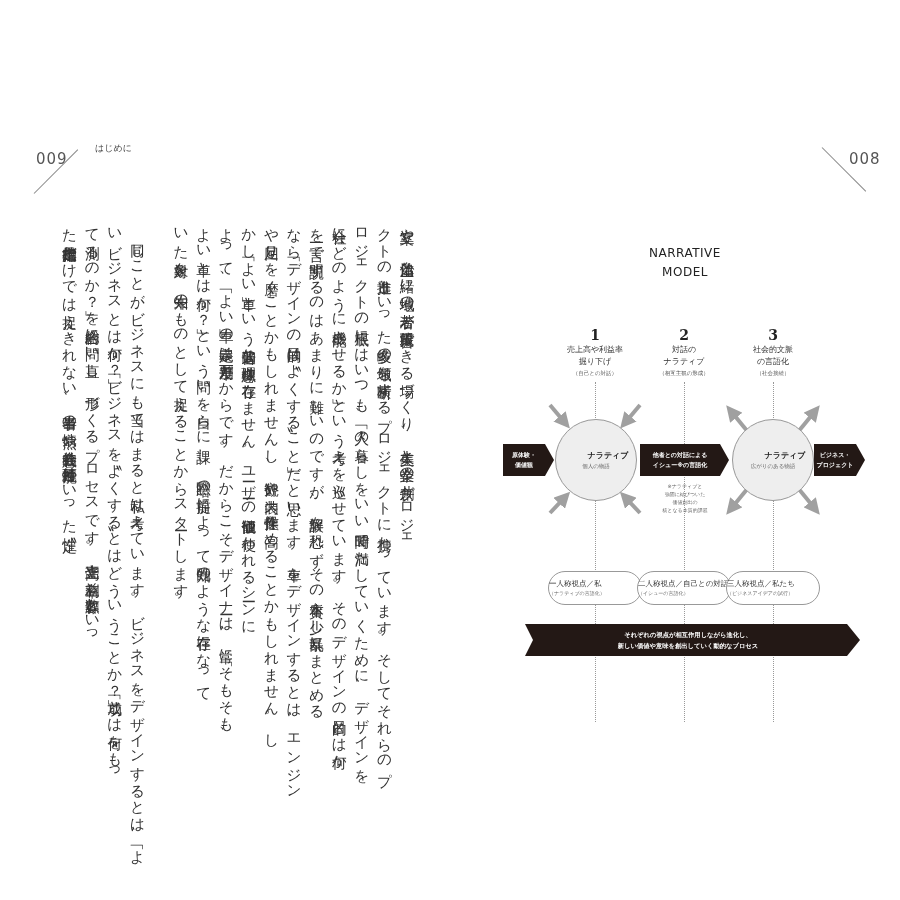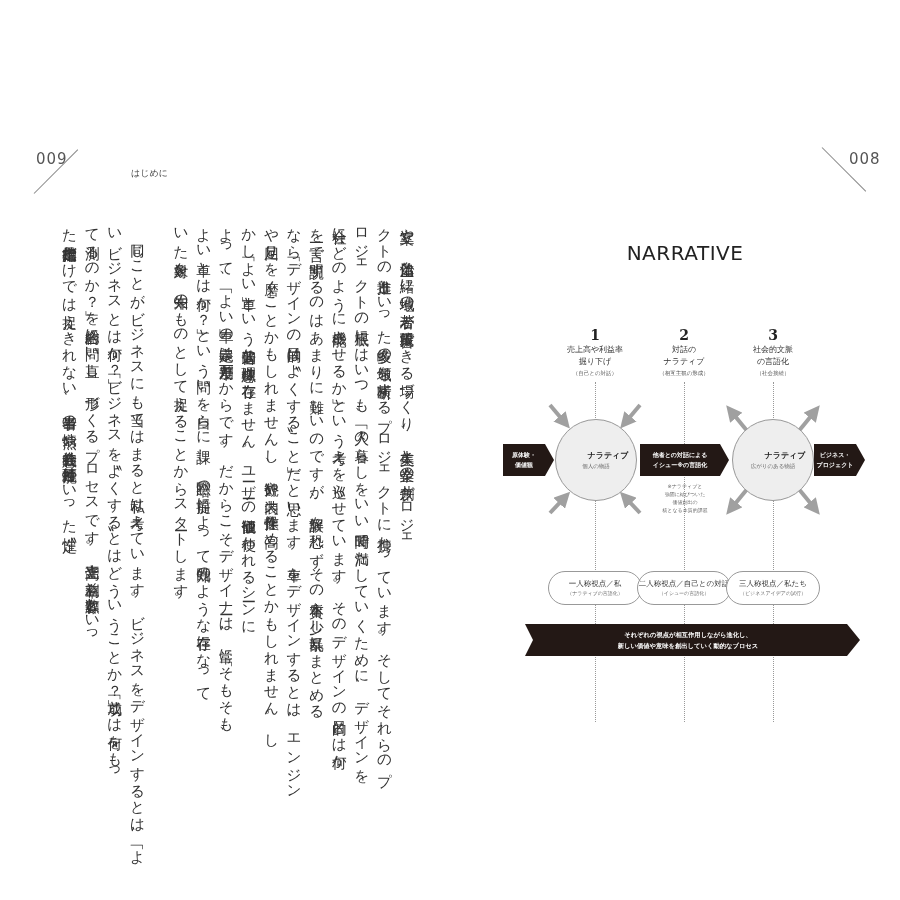--- a/index.html
+++ b/index.html
@@ -15,51 +15,51 @@
     position: absolute; left: 58px; top: 218px; width: 360px; height: 370px;
     display: flex; flex-direction: row-reverse; justify-content: flex-start;
   }
   .vcol {
     writing-mode: vertical-rl; -webkit-writing-mode: vertical-rl;
     font-size: 14.6px; line-height: 22.6px; width: 22.6px; height: 370px;
     color: #333; white-space: nowrap; letter-spacing: 0.3px;
   }
 
   .diagram { position: absolute; left: 500px; top: 230px; width: 370px; height: 430px; }
-  .title-en { position: absolute; left: 0; width: 370px; text-align: center; font-family: "DejaVu Sans", sans-serif; font-size: 20px; letter-spacing: 0.5px; color: #222; line-height: 19px; }
+  .title-en { position: absolute; left: 0; width: 370px; text-align: center; font-family: "DejaVu Sans", sans-serif; font-size: 12px; letter-spacing: 0.5px; color: #222; line-height: 19px; }
   .title-jp { position: absolute; left: 0; width: 370px; text-align: center; font-family: "DejaVu Sans", sans-serif; font-size: 8px; color: #333; }
 
   .step { position: absolute; width: 110px; text-align: center; }
   .step-num { font-family: "DejaVu Serif", serif; font-weight: bold; font-size: 14px; color: #222; line-height: 18px; }
   .step-label { font-family: "DejaVu Sans", sans-serif; font-size: 8px; color: #333; line-height: 12px; }
   .step-sub { font-family: "DejaVu Sans", sans-serif; font-size: 5.5px; color: #555; line-height: 10px; }
 
   .vdot { position: absolute; width: 0; border-left: 1px dotted #999; }
 
   .circle { position: absolute; width: 82px; height: 82px; border-radius: 50%; background: #eeeeee; border: 1px solid #999; box-sizing: border-box; text-align: center; }
   .circle-title { font-family: "DejaVu Sans", sans-serif; font-weight: bold; font-size: 8px; color: #222; margin-top: 30px; margin-left: 24px; }
   .circle-sub { font-family: "DejaVu Sans", sans-serif; font-size: 5.5px; color: #666; margin-top: 2px; }
 
   .tag { position: absolute; background: #231815; color: #fff; font-family: "DejaVu Sans", sans-serif; font-weight: bold; font-size: 6px; line-height: 10px; display: flex; align-items: center; justify-content: center; text-align: center; }
   .tag-arrow { position: absolute; width: 0; height: 0; border-top-style: solid; border-bottom-style: solid; border-left-style: solid; border-top-color: transparent; border-bottom-color: transparent; border-left-color: #231815; }
 
   .note { position: absolute; font-family: "DejaVu Sans", sans-serif; font-size: 5px; color: #666; text-align: center; line-height: 8px; }
 
-  .pill { position: absolute; width: 94px; height: 34px; border: 1px solid #999; border-radius: 17px; box-sizing: border-box; text-align: center; background: #fff; }
+  .pill { position: absolute; width: 94px; height: 34px; border: 1px solid #999; border-radius: 17px; box-sizing: border-box; text-align: left; background: #fff; }
   .pill-main { font-family: "DejaVu Serif", serif; font-size: 7.5px; color: #333; margin-top: 7px; line-height: 10px; }
   .pill-sub { font-family: "DejaVu Sans", sans-serif; font-size: 5px; color: #666; line-height: 9px; }
 
   .banner { position: absolute; background: #231815; color: #fff; font-family: "DejaVu Sans", sans-serif; font-weight: bold; font-size: 6.3px; line-height: 11px; text-align: center; }
 </style>
 </head>
 <body>
 
 <div class="page-num" style="left:36px; top:150px;">009</div>
 <div class="slash" style="left:34px; top:193px; width:62px; transform: rotate(-45deg);"></div>
-<div class="running-head" style="left:95px; top:167px;margin-left:36px;">はじめに</div>
+<div class="running-head" style="left:95px; top:142px;">はじめに</div>
 
 <div class="slash" style="left:822px; top:147px; width:62px; transform: rotate(45deg);"></div>
 <div class="page-num" style="left:849px; top:150px;">008</div>
 
 <div class="vtext">
   <div class="vcol">立案や、自治体と一緒に地域の若者が政策提言できる場づくり、美大生と企業の共創プロジェ</div>
   <div class="vcol">クトの推進といった多岐の領域を横断するプロジェクトに携わっています。そしてそれらのプ</div>
   <div class="vcol">ロジェクトの根底にはいつも、「人々の暮らしをいい時間で満たしていくために、デザインを</div>
   <div class="vcol">社会にどのように機能させるか」という考えを巡らせています。そのデザインの目的とは何か</div>
   <div class="vcol">を一言で説明するのはあまりに難しいのですが、誤解を恐れずその本質を少し乱暴にまとめる</div>
@@ -71,20 +71,21 @@
   <div class="vcol">いた対象を、未知のものとして捉えることからスタートします。</div>
   <div class="vcol"></div>
   <div class="vcol">　同じことがビジネスにも当てはまると私は考えています。ビジネスをデザインするとは、「よ</div>
   <div class="vcol">いビジネスとは何か？」「ビジネスを〝よくする〟とはどういうことか？」「成功とは何をもっ</div>
   <div class="vcol">て測るのか？」を総合的に問い直し、形づくるプロセスです。売上高や利益率、顧客数といっ</div>
   <div class="vcol">た定量的指標だけでは捉えきれない、当事者の情熱や社会的意義、持続可能性といった〝定性</div>
 </div>
 
 <div class="diagram">
   <div class="title-en" style="top:14px;">NARRATIVE</div>
+  <div class="title-en" style="top:33px;">MODEL</div>
 
   <div class="step" style="left:40px; top:96px;">
     <div class="step-num">1</div>
     <div class="step-label">売上高や利益率</div>
     <div class="step-label">掘り下げ</div>
     <div class="step-sub">（自己との対話）</div>
   </div>
   <div class="step" style="left:129px; top:96px;">
     <div class="step-num">2</div>
     <div class="step-label">対話の</div>

